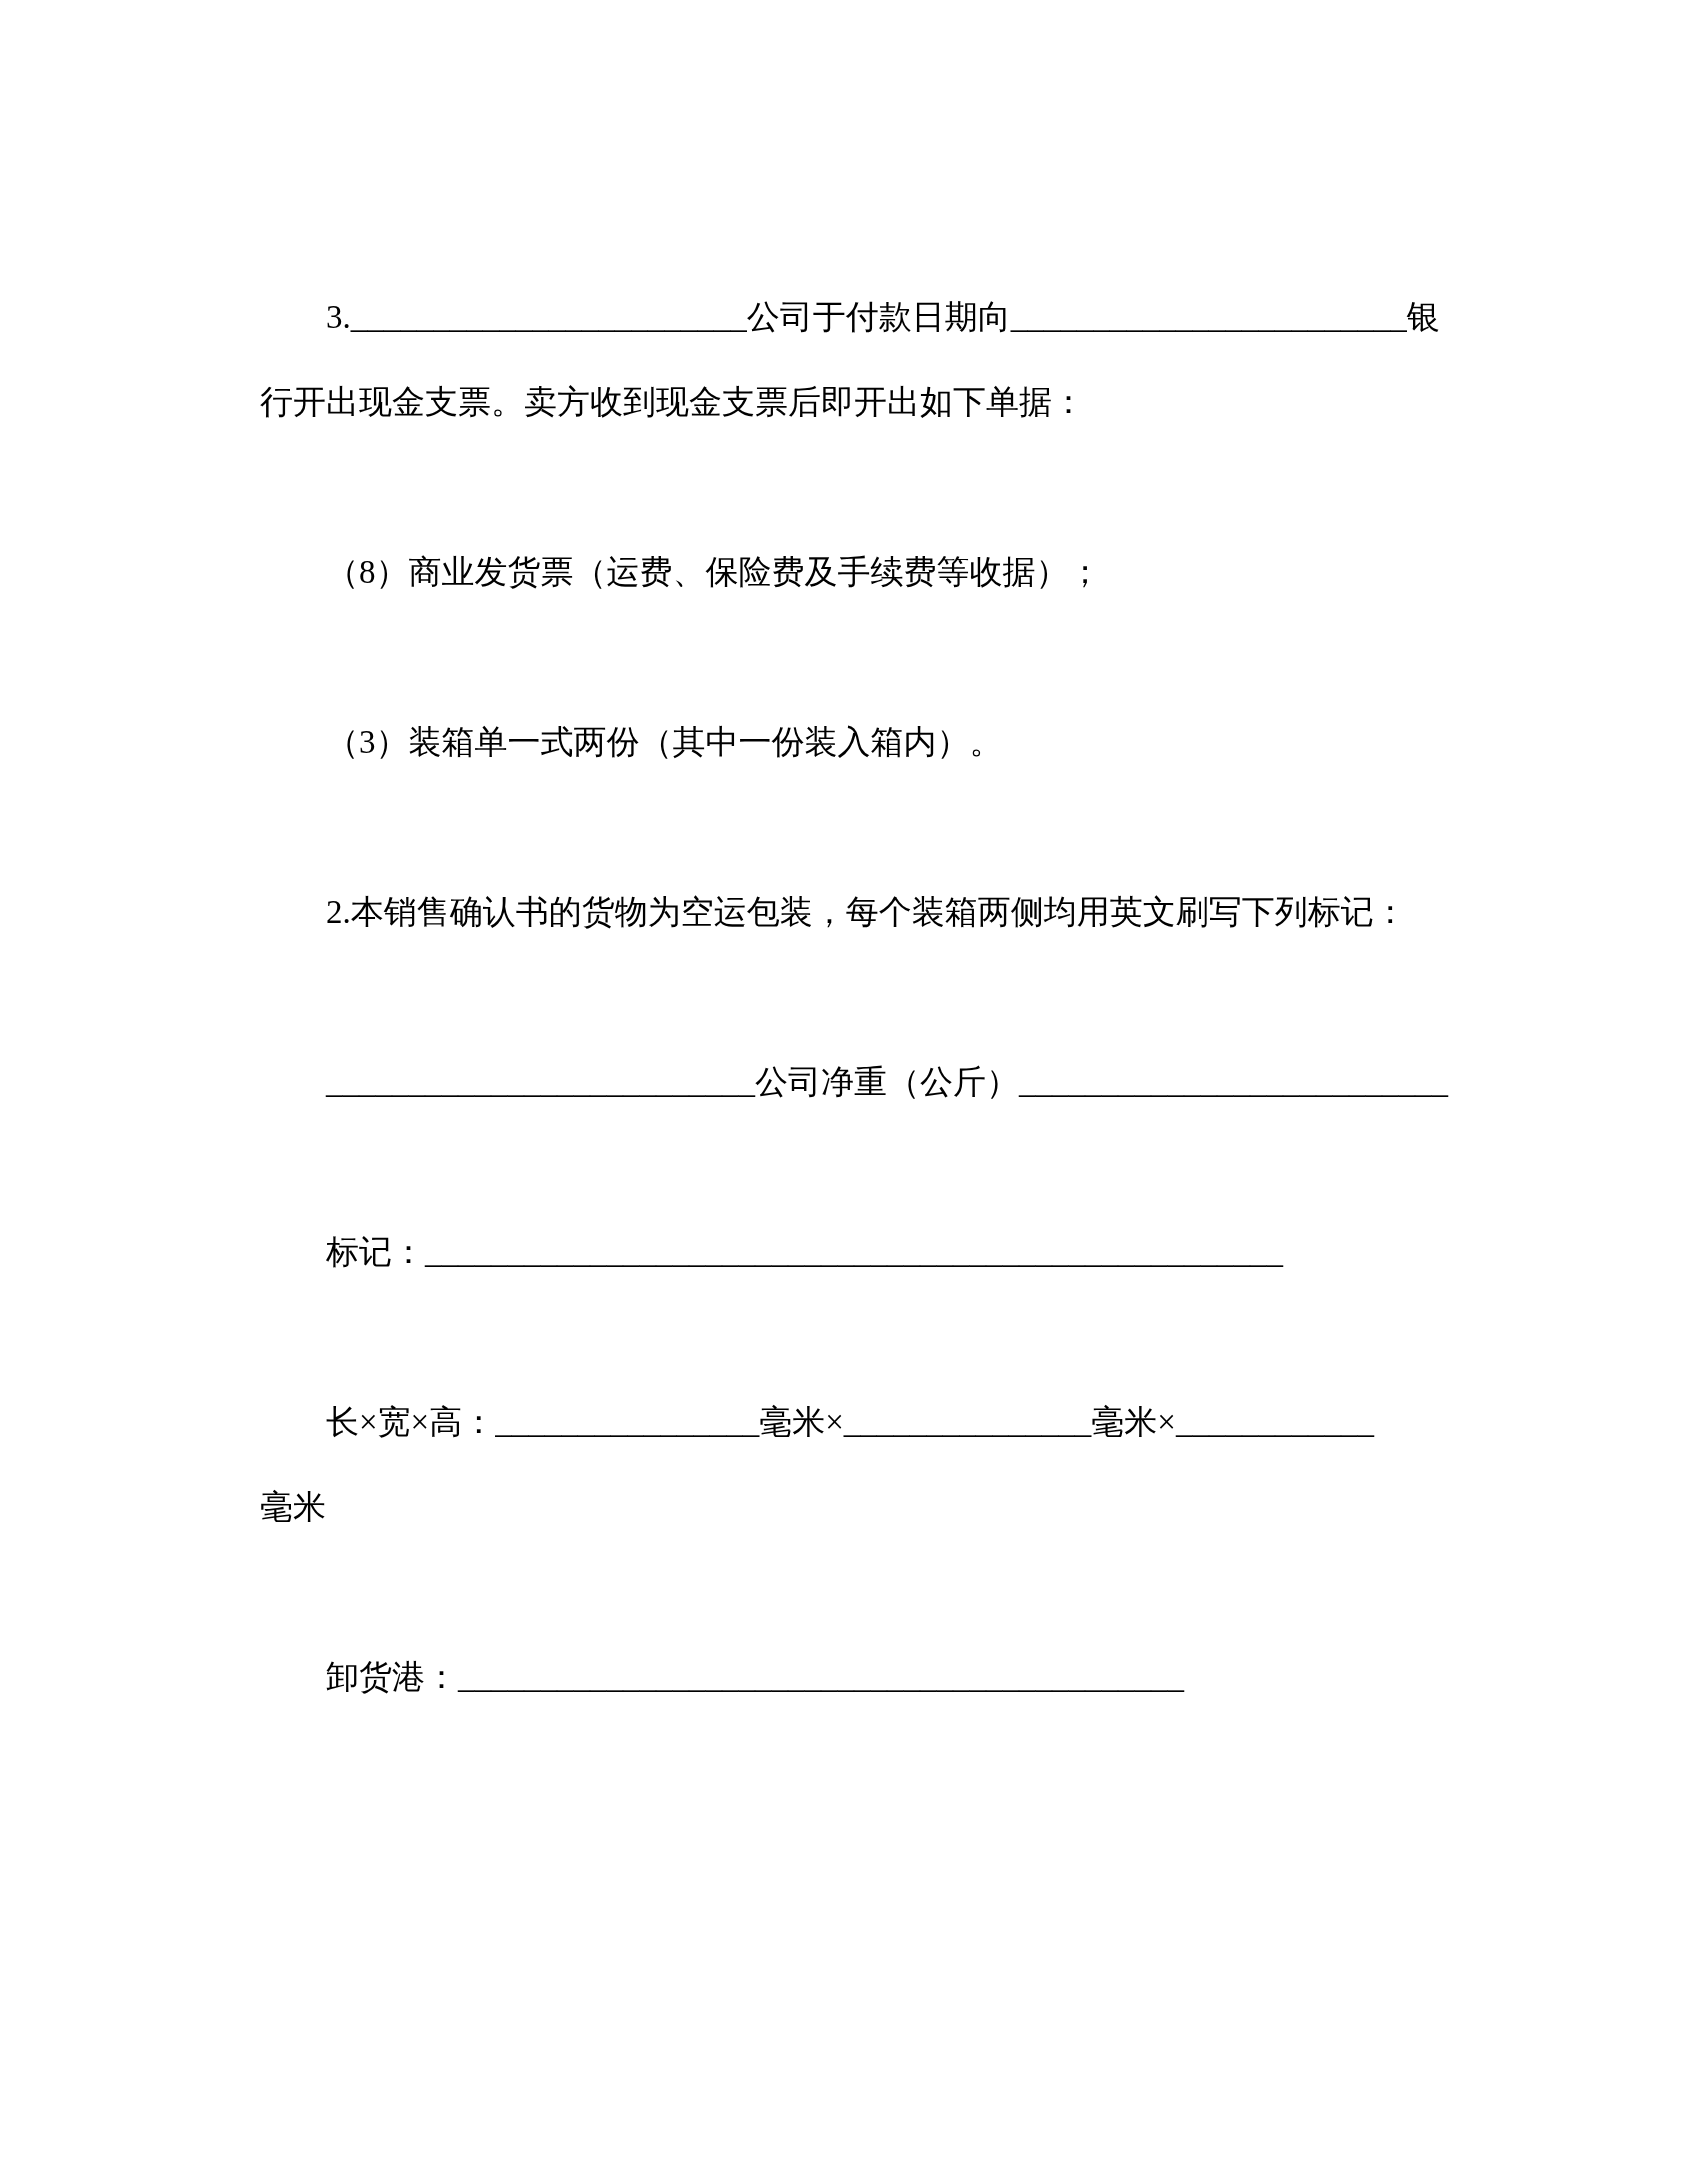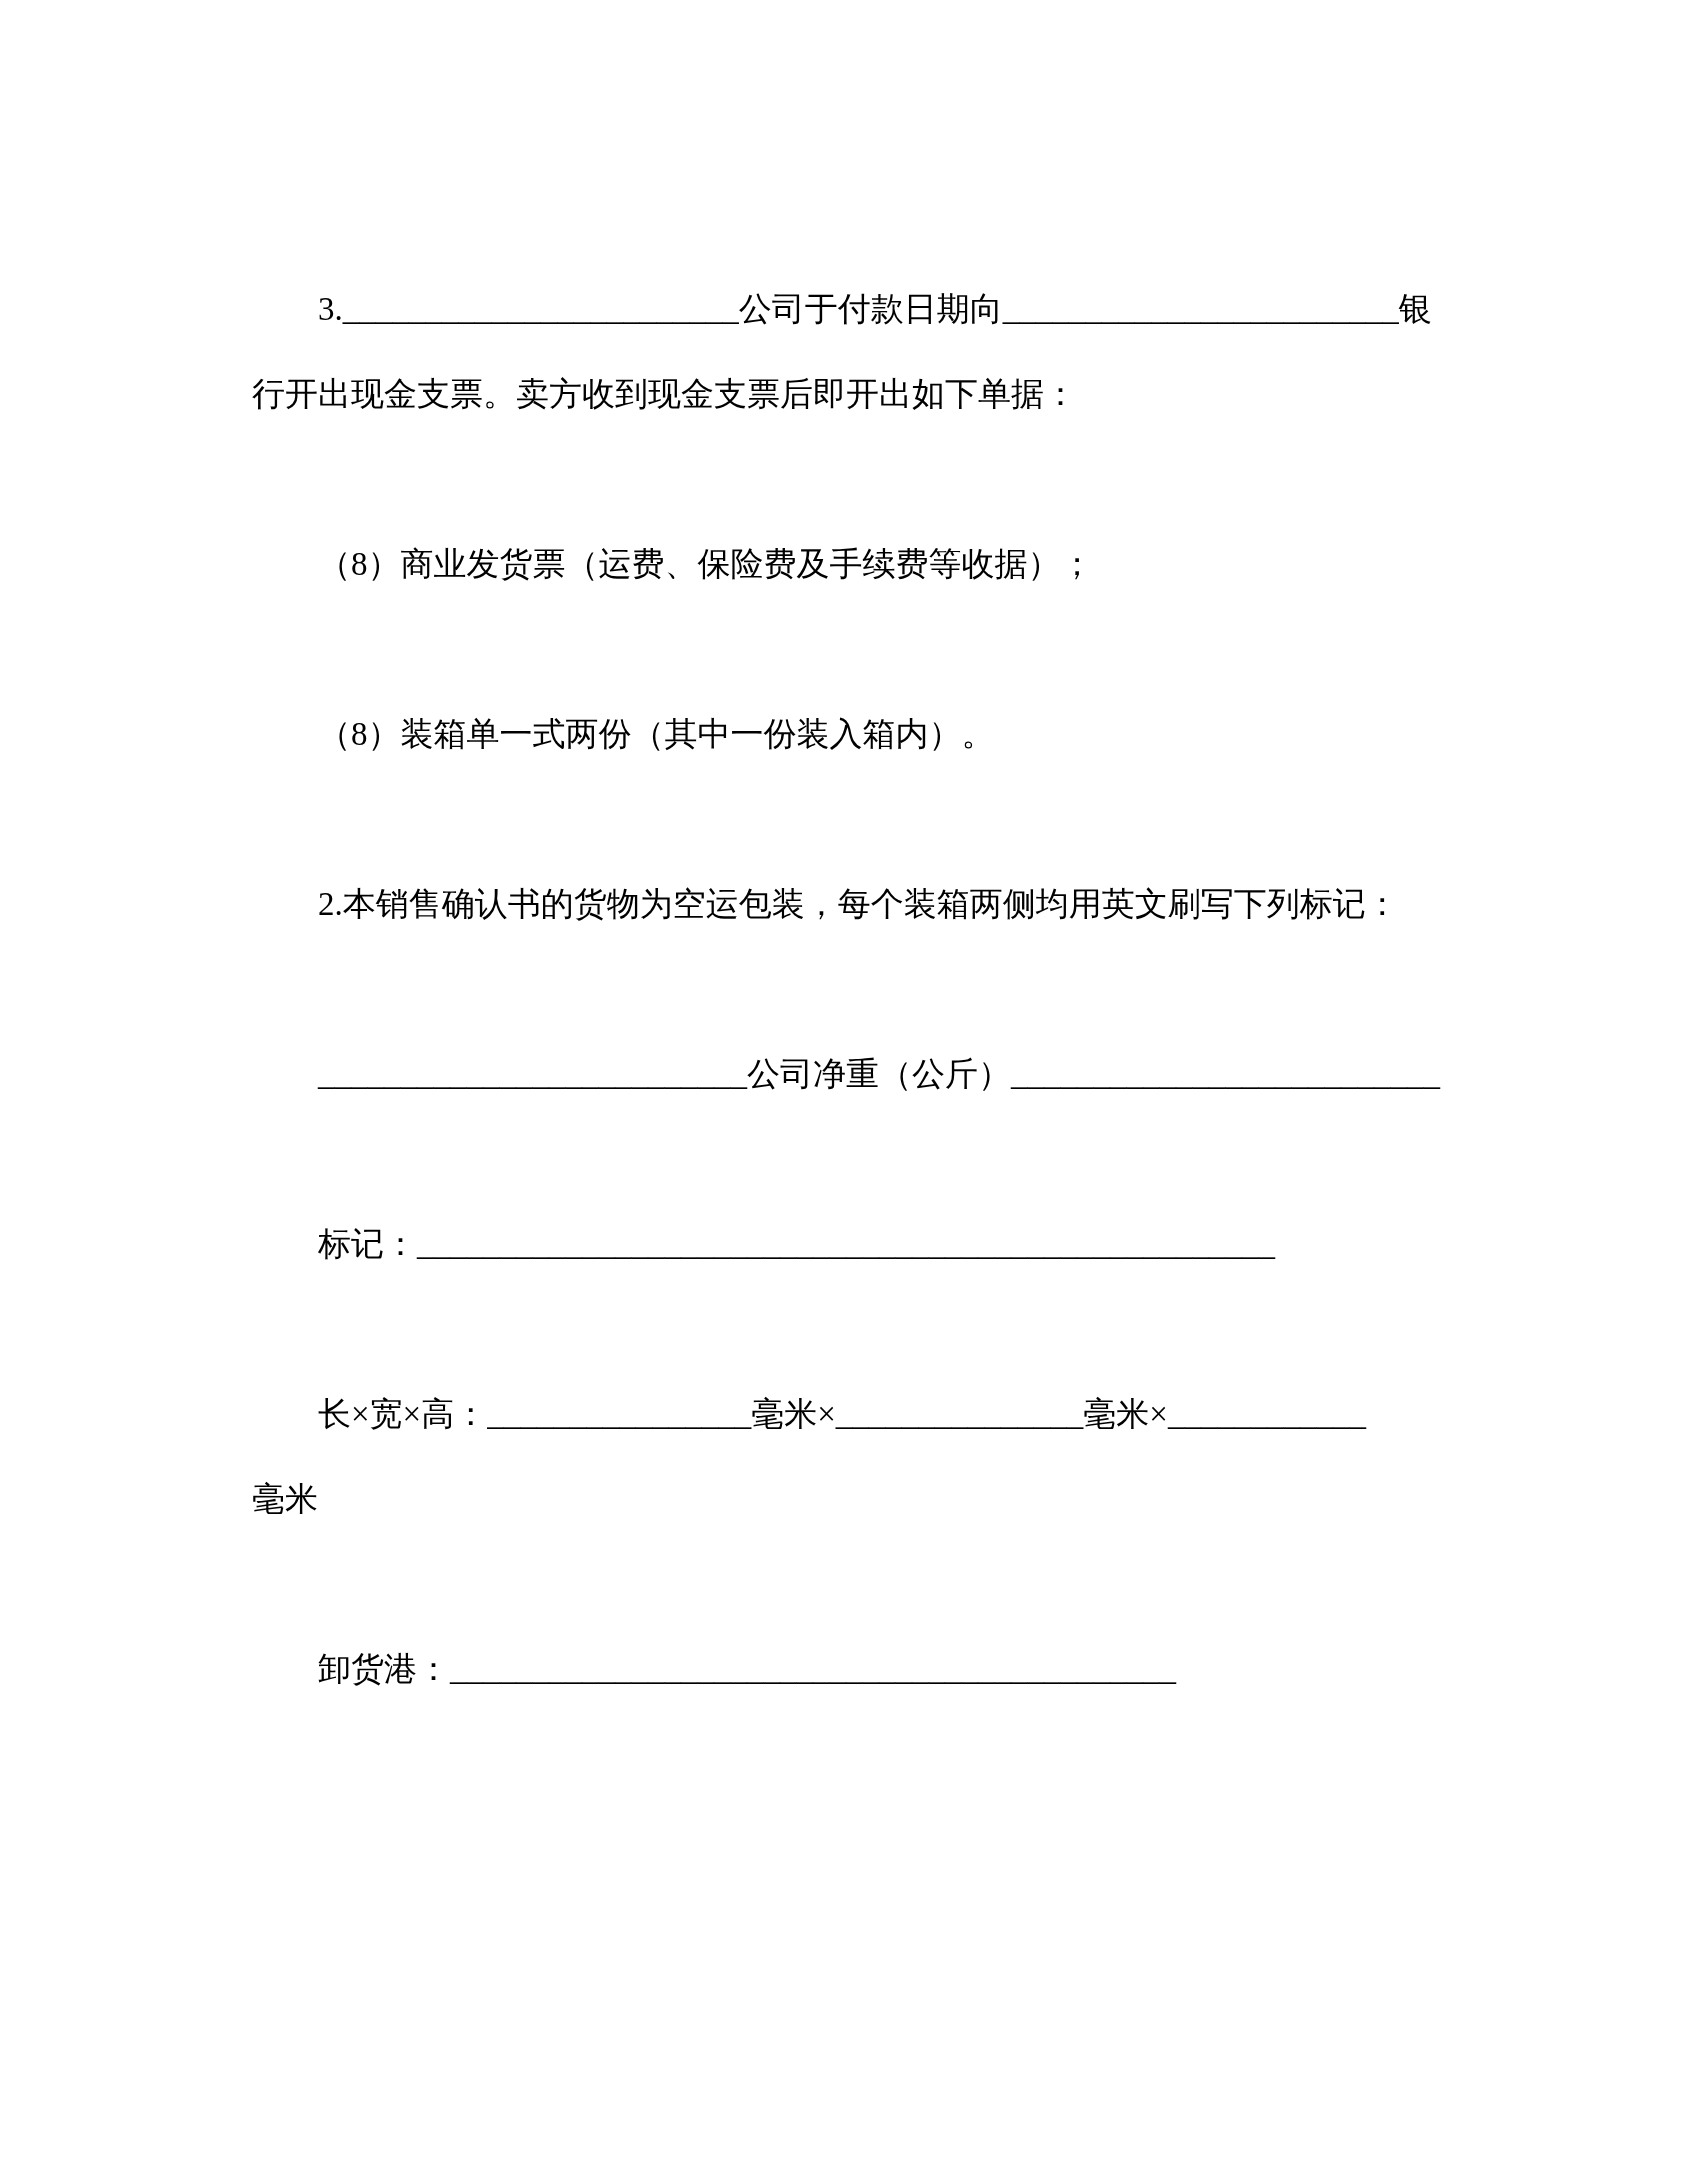--- a/index.html
+++ b/index.html
@@ -19,21 +19,21 @@
     width: 1686px;
     height: 2182px;
     background: #ffffff;
   }
   .content {
     box-sizing: border-box;
     padding: 263px 244px 0 248px;
     font-size: 33px;
     line-height: 85px;
   }
-  .para { margin: 4px; }
+  .para { margin: 12px; }
   .para + .para { margin-top: 85px; } 
   .para .line:first-child { text-indent: 2em; } 
   .line {
     white-space: nowrap;
     letter-spacing: 0;
   }
 </style>
 </head>
 <body>
 
@@ -44,21 +44,21 @@
       <div class="line">3.________________________公司于付款日期向________________________银</div>
       <div class="line">行开出现金支票。卖方收到现金支票后即开出如下单据：</div>
     </div>
 
 
     <div class="para">
       <div class="line">（8）商业发货票（运费、保险费及手续费等收据）；</div>
     </div>
 
     <div class="para">
-      <div class="line">（8）装箱单一式两份（其中一份装入箱内）。</div>
+      <div class="line">（3）装箱单一式两份（其中一份装入箱内）。</div>
     </div>
 
     <div class="para">
       <div class="line">2.本销售确认书的货物为空运包装，每个装箱两侧均用英文刷写下列标记：</div>
     </div>
 
     <div class="para">
       <div class="line">__________________________公司净重（公斤）__________________________</div>
     </div>
 

